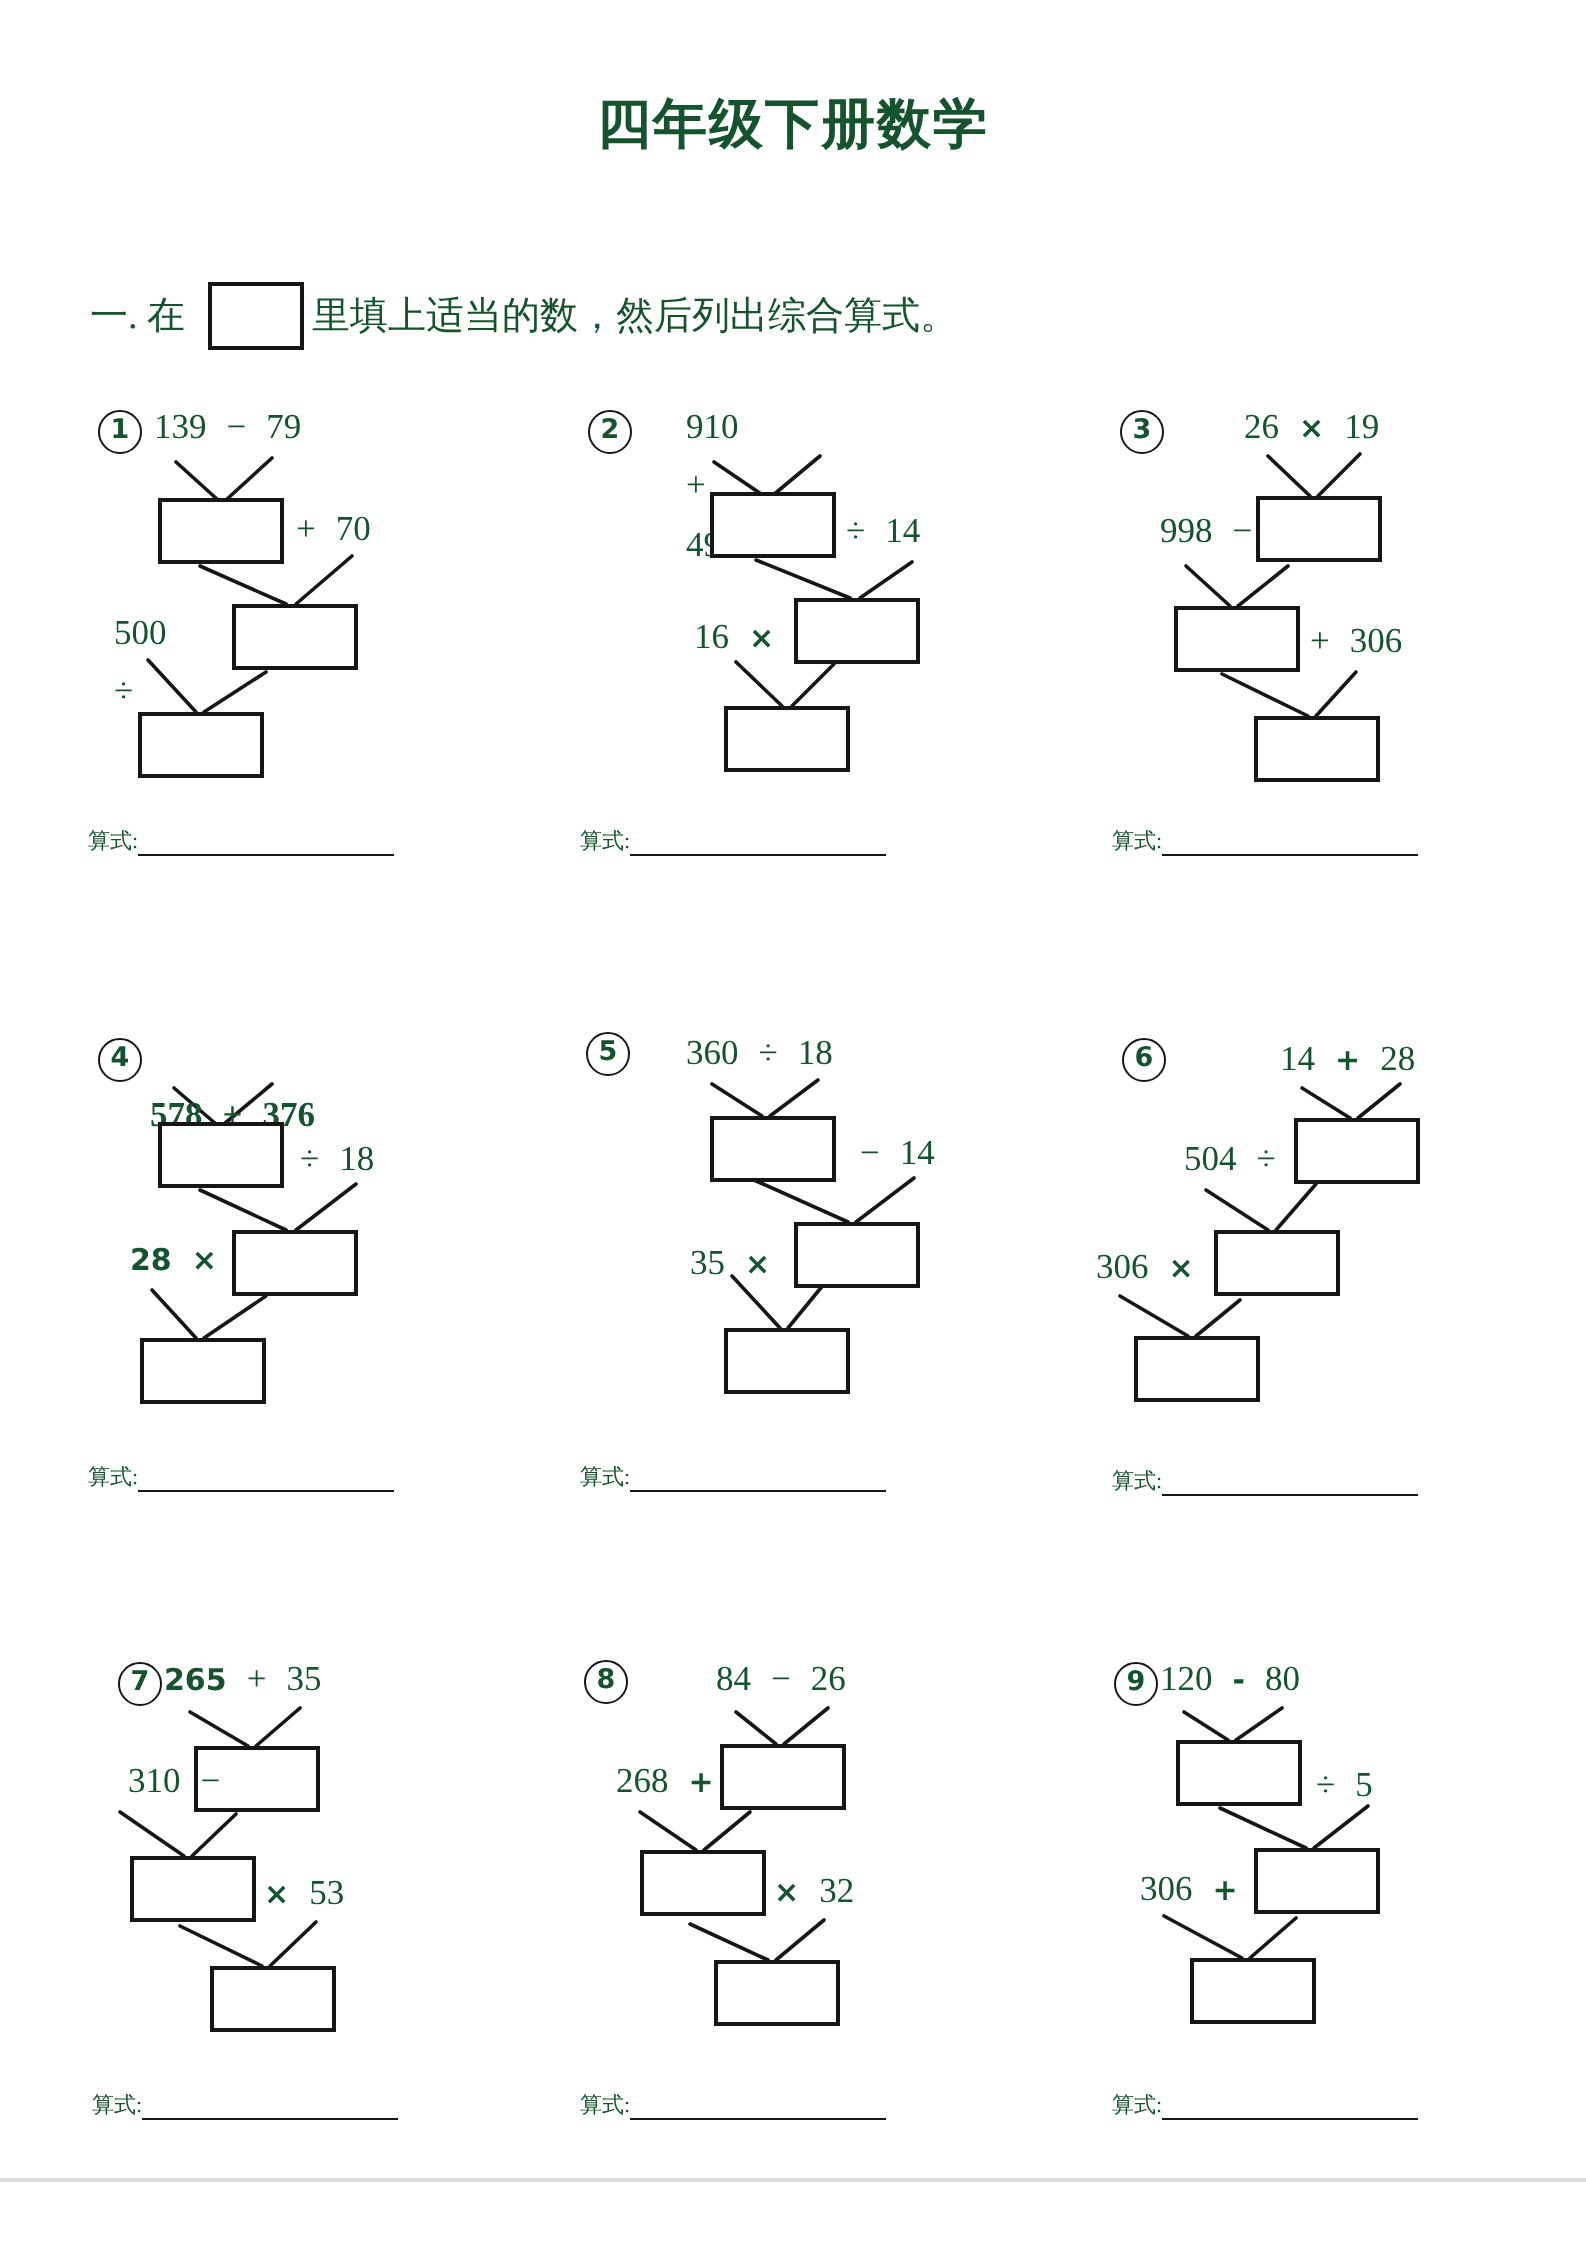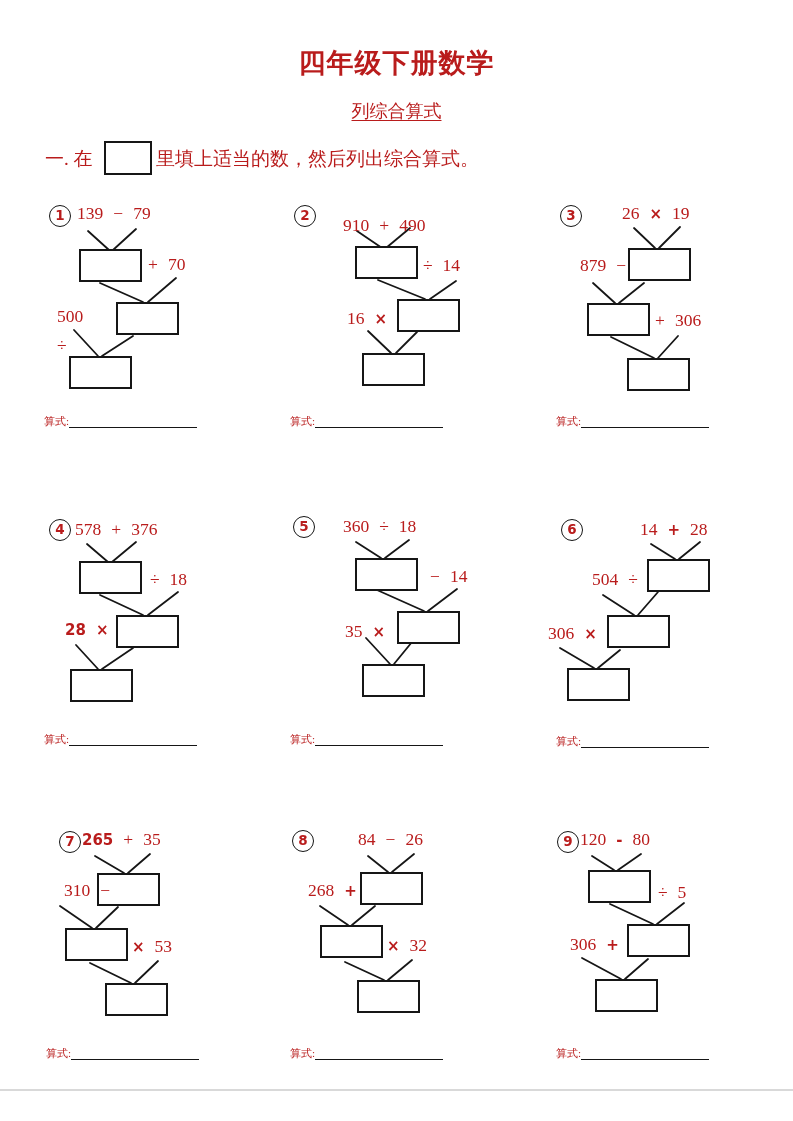--- a/index.html
+++ b/index.html
@@ -1,21 +1,21 @@
 <!DOCTYPE html>
 <html><head>
 <meta charset="utf-8">
 <style>
   html,body{margin:0;padding:0;background:#fff;}
   #page{
     position:relative;
     width:793px;height:1121px;
     background:#ffffff;
     font-family:"Liberation Serif","DejaVu Serif",serif;
-    color:#b91c1c;
+    color:#14532d;
     overflow:hidden;
   }
   .title{
     position:absolute;left:0;top:47px;width:100%;
     text-align:center;font-size:27px;font-weight:700;
     font-family:"DejaVu Sans","Liberation Sans",sans-serif;
     letter-spacing:1px;line-height:1.2;
   }
   .subtitle{
     position:absolute;left:0;top:101px;width:100%;
@@ -62,21 +62,20 @@
     position:absolute;left:0;top:1089px;width:793px;height:2px;
     background:#d9d9d9;
   }
 </style>
 </head>
 <body>
 
 <div id="page">
 
   <div class="title">四年级下册数学</div>
-  <div class="subtitle">列综合算式</div>
 
   <span class="instr" style="left:45px;">一. 在</span>
   <div class="instr-box"></div>
   <span class="instr" style="left:156px;">里填上适当的数，然后列出综合算式。</span>
 
   <svg id="arrows" width="793" height="1121" viewBox="0 0 793 1121" stroke="#161616" stroke-width="1.8" stroke-linecap="round">
 
     <line x1="88" y1="231" x2="109" y2="250"></line>
       <line x1="136" y1="229" x2="113" y2="250"></line>
     <line x1="100" y1="283" x2="143" y2="302"></line>
@@ -160,21 +159,21 @@
     </div>
     <div class="box" style="left:69px;top:356px;"></div>
     <div class="formula" style="left:44px;top:408px;">
       <span>算式:</span>
         <span class="fline"></span>
     </div>
   </div>
 
   <div>
     <div class="circle" style="left:294px;top:205px;">2</div>
-    <div class="expr" style="left:343px;top:216px;">
+    <div class="expr" style="left:343px;top:204px;flex-direction:column;">
       <span>910</span>
         <span>+</span>
         <span>490</span>
     </div>
     <div class="box" style="left:355px;top:246px;"></div>
     <div class="expr" style="left:423px;top:256px;">
       <span>÷</span>
         <span>14</span>
     </div>
     <div class="box" style="left:397px;top:299px;"></div>
@@ -191,38 +190,38 @@
 
   <div>
     <div class="circle" style="left:560px;top:205px;">3</div>
     <div class="expr" style="left:622px;top:204px;">
       <span>26</span>
         <span class="bs">×</span>
         <span>19</span>
     </div>
     <div class="box" style="left:628px;top:248px;"></div>
     <div class="expr" style="left:580px;top:256px;">
-      <span>879</span>
+      <span>998</span>
         <span>−</span>
     </div>
     <div class="box" style="left:587px;top:303px;"></div>
     <div class="expr" style="left:655px;top:311px;">
       <span>+</span>
         <span>306</span>
     </div>
     <div class="box" style="left:627px;top:358px;"></div>
     <div class="formula" style="left:556px;top:408px;">
       <span>算式:</span>
         <span class="fline"></span>
     </div>
   </div>
 
   <div>
     <div class="circle" style="left:49px;top:519px;">4</div>
-    <div class="expr" style="left:75px;top:520px;">
+    <div class="expr" style="left:75px;top:548px;font-weight:bold;">
       <span>578</span>
         <span>+</span>
         <span>376</span>
     </div>
     <div class="box" style="left:79px;top:561px;"></div>
     <div class="expr" style="left:150px;top:570px;">
       <span>÷</span>
         <span>18</span>
     </div>
     <div class="box" style="left:116px;top:615px;"></div>

